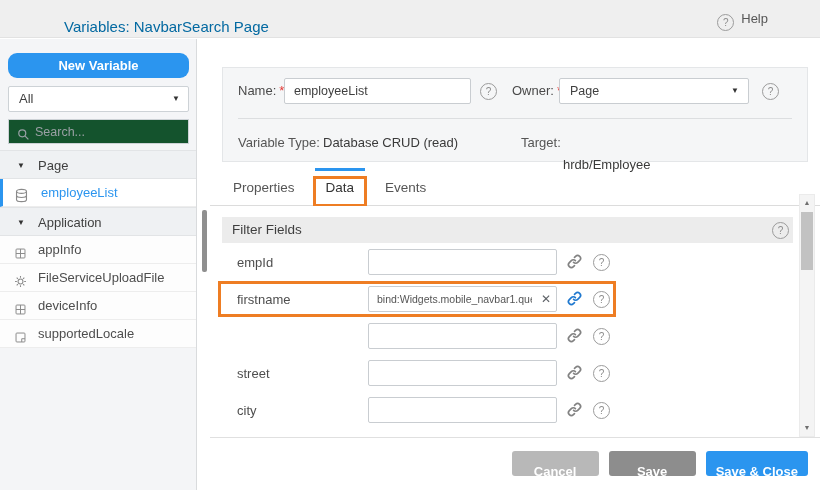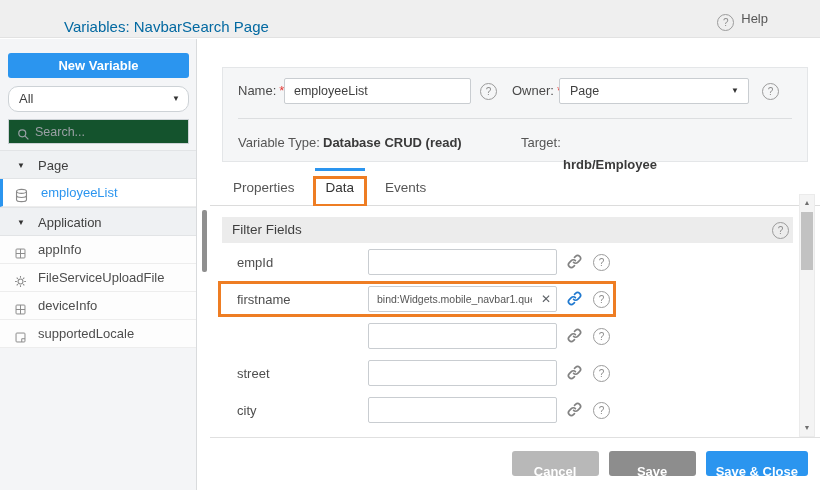--- a/index.html
+++ b/index.html
@@ -13,23 +13,23 @@
   .hdr-help{position:absolute;right:52px;top:0;height:38px;line-height:38px;color:#565656;cursor:pointer;}
   .hdr-help .q{margin-right:7px;vertical-align:-3px;}
 
   
   .q{display:inline-block;width:15px;height:15px;border:1px solid #9b9b9b;border-radius:50%;
      color:#8c8c8c;font-size:10px;line-height:15px;text-align:center;background:transparent;}
 
   
   .side{position:absolute;left:0;top:39px;bottom:0;width:197px;background:#f4f5f7;border-right:1px solid #d9dbdd;box-sizing:border-box;}
   .new-var{position:absolute;left:8px;top:14px;width:181px;height:25px;background:var(--accent);
-           color:#fff;font-weight:bold;font-size:13px;text-align:center;line-height:25px;border-radius:3px;cursor:pointer;}
+           color:#fff;font-weight:bold;font-size:13px;text-align:center;line-height:25px;border-radius:9px;cursor:pointer;}
   .side-select{position:absolute;left:8px;top:47px;width:181px;height:26px;background:#fff;border:1px solid #cdd2d6;
-               border-radius:10px;box-sizing:border-box;line-height:23px;cursor:pointer;}
+               border-radius:2px;box-sizing:border-box;line-height:23px;cursor:pointer;}
   .side-select .val{margin-left:10px;color:#3f3f3f;}
   .side-select .caret{position:absolute;right:8px;top:0;font-size:8px;color:#333;}
   .side-search{position:absolute;left:8px;top:80px;width:181px;height:25px;background:#14532d;border:1px solid #cdd2d6;
                border-radius:0;box-sizing:border-box;line-height:23px;cursor:text;}
   .side-search .sicon{position:absolute;left:8px;top:5px;}
   .side-search .ph{margin-left:26px;color:#9aa0a5;font-size:12.5px;}
   .var-list{position:absolute;left:0;top:111px;right:0;}
   .grp{position:relative;height:29px;line-height:29px;background:#eff1f3;border-top:1px solid #e2e4e6;
        border-bottom:1px solid #e2e4e6;color:#3f3f3f;cursor:pointer;box-sizing:border-box;}
   .grp .caret{position:absolute;left:17px;top:0;font-size:8px;color:#333;}
@@ -50,21 +50,21 @@
   .flabel{position:absolute;line-height:26px;color:#4a4a4a;}
   .req{color:var(--required);margin-left:3px;}
   .tinput{position:absolute;height:26px;border:1px solid #c9cdd1;border-radius:2px;background:#fff;box-sizing:border-box;
           font-family:"Liberation Sans",sans-serif;font-size:12.5px;color:#3f3f3f;padding:0 9px;outline:none;}
   .fselect{position:absolute;height:26px;border:1px solid #c9cdd1;border-radius:2px;background:#fff;box-sizing:border-box;
            line-height:24px;cursor:pointer;}
   .fselect .val{margin-left:10px;font-size:12.5px;color:#3f3f3f;}
   .fselect .caret{position:absolute;right:9px;top:0;font-size:8px;color:#333;}
   .info-div{position:absolute;left:15px;right:15px;top:50px;border-top:1px solid #dcdee0;}
   .ro-label{position:absolute;top:62px;line-height:26px;color:#555;text-align:center;}
-  .ro-value{position:absolute;top:62px;line-height:26px;color:#3a3a3a;font-weight:bold;}
+  .ro-value{position:absolute;top:62px;line-height:26px;color:#3a3a3a;font-weight:normal;}
 
   
   .tabs{position:absolute;left:0;top:129px;right:0;height:38px;border-bottom:1px solid #dcdcdc;
         box-sizing:border-box;padding-left:12px;}
   .tab{position:relative;display:inline-block;height:37px;line-height:33px;padding:0 11px;margin-right:9px;
        font-size:13.5px;color:#555;border-top:3px solid transparent;box-sizing:border-box;cursor:pointer;vertical-align:top;}
   .tab.active{border-top-color:var(--accent);color:#333;}
   .tab.annotated::after{content:"";position:absolute;left:-2px;right:-2px;top:5px;bottom:-2px;
        border:3px solid var(--annotation);pointer-events:none;}
 

